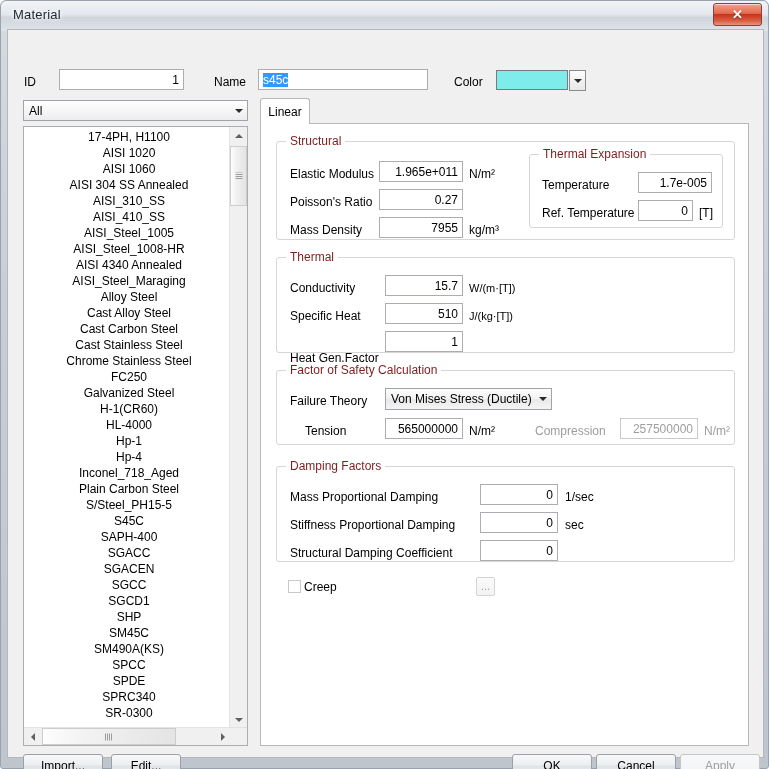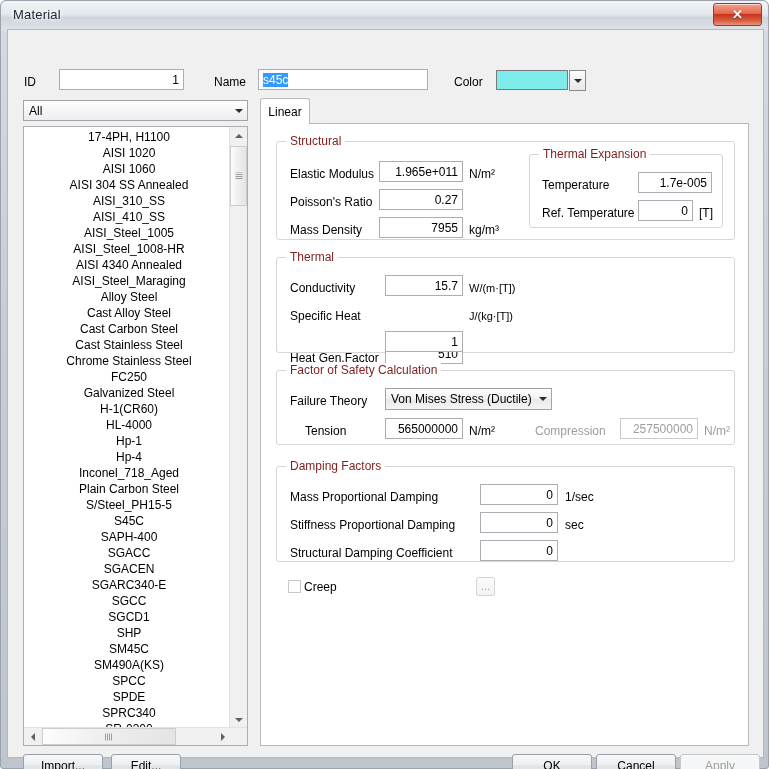--- a/index.html
+++ b/index.html
@@ -388,21 +388,20 @@
           <div class="litem">HL-4000</div>
           <div class="litem">Hp-1</div>
           <div class="litem">Hp-4</div>
           <div class="litem">Inconel_718_Aged</div>
           <div class="litem">Plain Carbon Steel</div>
           <div class="litem">S/Steel_PH15-5</div>
           <div class="litem">S45C</div>
           <div class="litem">SAPH-400</div>
           <div class="litem">SGACC</div>
           <div class="litem">SGACEN</div>
-          <div class="litem">SGARC340-E</div>
           <div class="litem">SGCC</div>
           <div class="litem">SGCD1</div>
           <div class="litem">SHP</div>
           <div class="litem">SM45C</div>
           <div class="litem">SM490A(KS)</div>
           <div class="litem">SPCC</div>
           <div class="litem">SPDE</div>
           <div class="litem">SPRC340</div>
           <div class="litem">SR-0300</div>
         </div>
@@ -472,21 +471,21 @@
       <div class="group" style="left:15px; top:133px; width:459px; height:96px;">
         <span class="gtitle">Thermal</span>
 
         <div class="lbl" style="left:13px; top:23px;">Conductivity</div>
         <div class="tbox right" style="left:108px; top:17px; width:78px;">
           <span>15.7</span>
         </div>
         <div class="lbl" style="left:192px; top:24px; font-size:11px;">W/(m·[T])</div>
 
         <div class="lbl" style="left:13px; top:51px;">Specific Heat</div>
-        <div class="tbox right" style="left:108px; top:45px; width:78px;margin-top:40px;">
+        <div class="tbox right" style="left:108px; top:45px; width:78px;">
           <span>510</span>
         </div>
         <div class="lbl" style="left:192px; top:52px; font-size:11px;">J/(kg·[T])</div>
 
         <div class="lbl" style="left:13px; top:93px;">Heat Gen.Factor</div>
         <div class="tbox right" style="left:108px; top:73px; width:78px;">
           <span>1</span>
         </div>
       </div>
 

